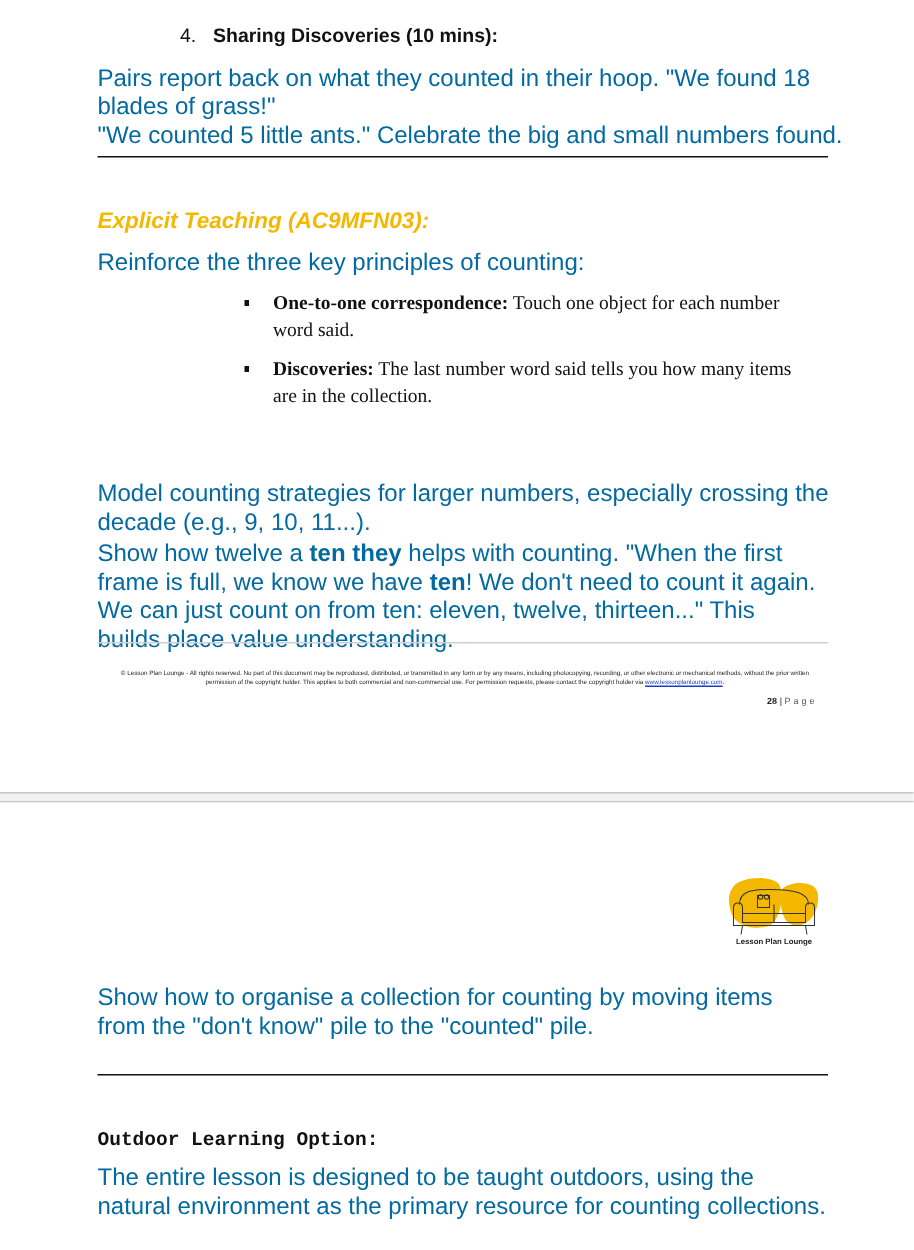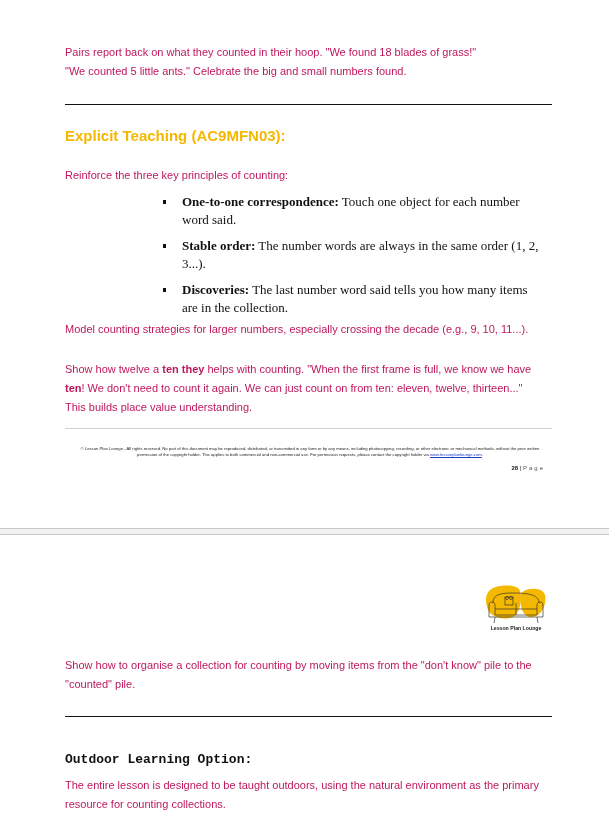--- a/index.html
+++ b/index.html
@@ -12,21 +12,21 @@
     .page { position: absolute; left: 0; width: 609px; background: #fff; }
     .page1 { top: 0; height: 528px; }
     .page2 { top: 535px; height: 298px; }
     .gap {
       position: absolute; left: 0; top: 528px; width: 609px; height: 7px;
       background: #f2f2f2;
       border-top: 1px solid #c6c6c6; border-bottom: 1px solid #c6c6c6;
       box-sizing: border-box;
     }
     .abs { position: absolute; }
-    .body-text { font-size: 11px; line-height: 19px; color: #be185d; }
+    .body-text { font-size: 16px; line-height: 19px; color: #0369a1; }
     .numbered { left: 120px; top: 16px; font-size: 13px; }
     .numbered .num { display: inline-block; width: 22px; }
     .numbered b { font-weight: bold; }
     .rule-black { height: 1px; background: #111; }
     .rule-grey { height: 1px; background: #d0d0d0; }
     .heading-yellow {
       font-size: 15px; font-weight: bold; color: #f5b800;
     }
     ul.principles { list-style: none; margin: 0; padding: 0; font-family: Liberation Serif, serif; }
     ul.principles li {
@@ -48,40 +48,39 @@
       position: absolute; left: 0; top: 42px; width: 66px; text-align: center;
       font-size: 5.2px; font-weight: bold; color: #222;
     }
     .subhead { font-size: 13px; font-weight: bold; }
   </style>
 </head>
 <body>
 
 <div class="page page1">
 
+  <div class="abs numbered">
+    <span class="num">4.</span><b>Sharing Discoveries (10 mins):</b>
+  </div>
 
   <div class="abs body-text" style="left:65px; top:43px; width:500px;">
     <div>Pairs report back on what they counted in their hoop. "We found 18 blades of grass!"</div>
     <div>"We counted 5 little ants." Celebrate the big and small numbers found.</div>
   </div>
 
   <div class="abs rule-black" style="left:65px; top:104px; width:487px;"></div>
 
-  <div class="abs heading-yellow" style="left:65px; top:127px;">Explicit Teaching (AC9MFN03):</div>
+  <div class="abs heading-yellow" style="left:65px; top:139px;font-style:italic;">Explicit Teaching (AC9MFN03):</div>
 
   <div class="abs body-text" style="left:65px; top:166px;text-align:center;">Reinforce the three key principles of counting:</div>
 
   <ul class="abs principles" style="left:162px; top:193px;">
     <li>
       <span class="bullet"></span>
       <b>One-to-one correspondence:</b><span> Touch one object for each number word said.</span>
-    </li>
-    <li>
-      <span class="bullet"></span>
-      <b>Stable order:</b><span> The number words are always in the same order (1, 2, 3...).</span>
     </li>
     <li>
       <span class="bullet"></span>
       <b>Discoveries:</b><span> The last number word said tells you how many items are in the collection.</span>
     </li>
   </ul>
 
   <div class="abs body-text" style="left:65px; top:320px; width:490px;">Model counting strategies for larger numbers, especially crossing the decade (e.g., 9, 10, 11...).</div>
 
   <div class="abs body-text" style="left:65px; top:360px; width:480px;">

